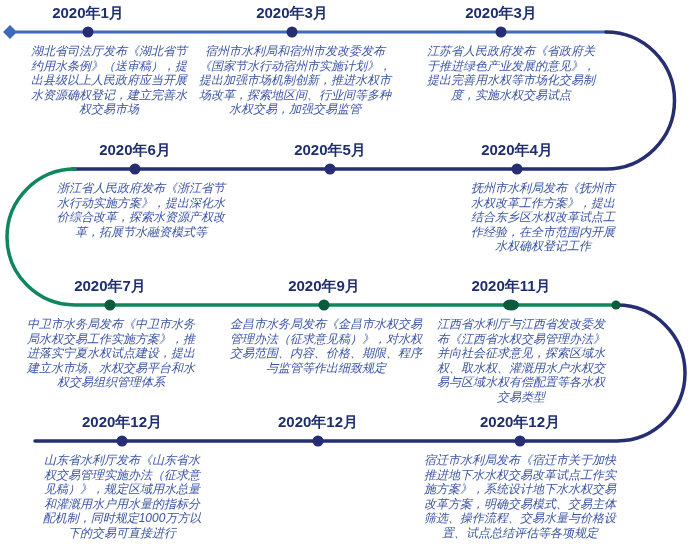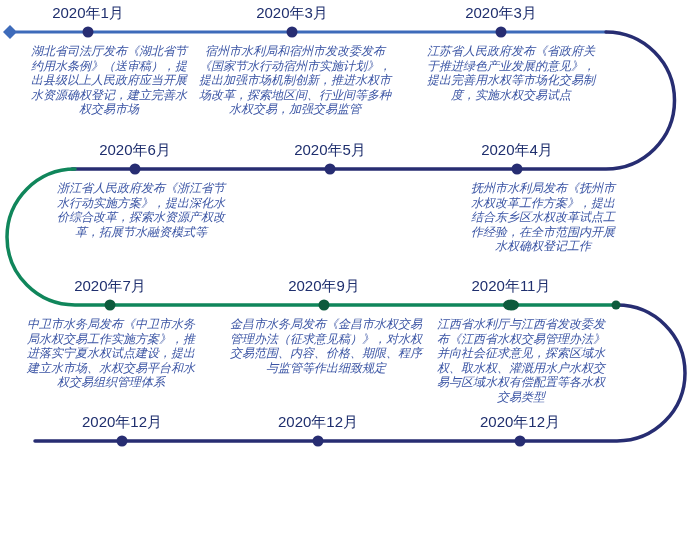--- a/index.html
+++ b/index.html
@@ -3,21 +3,21 @@
 <meta charset="utf-8">
 <style>
   html,body{margin:0;padding:0;background:#ffffff;}
   .stage{
     position:relative;width:693px;height:551px;overflow:hidden;background:#ffffff;
     font-family:"Liberation Sans","DejaVu Sans",sans-serif;
   }
   .stage svg{position:absolute;left:0;top:0;}
   .date{
     position:absolute;transform:translateX(-50%);
-    font-size:15px;font-weight:normal;color:#1F2F6E;white-space:nowrap;letter-spacing:0;
+    font-size:15px;font-weight:bold;color:#1F2F6E;white-space:nowrap;letter-spacing:0;
   }
   .para{
     position:absolute;font-size:12px;line-height:14.6px;text-align:center;color:#3A54A4;font-style:italic;
   }
 </style>
 </head>
 <body>
 
 <div class="stage">
 
@@ -72,14 +72,16 @@
   <div class="para" style="left:196px;top:44px;width:198px">宿州市水利局和宿州市发改委发布《国家节水行动宿州市实施计划》，提出加强市场机制创新，推进水权市场改革，探索地区间、行业间等多种水权交易，加强交易监管</div>
   <div class="para" style="left:54px;top:181px;width:174px">浙江省人民政府发布《浙江省节水行动实施方案》，提出深化水价综合改革，探索水资源产权改革，拓展节水融资模式等</div>
 
   <div class="para" style="left:424px;top:44px;width:174px">江苏省人民政府发布《省政府关于推进绿色产业发展的意见》，提出完善用水权等市场化交易制度，实施水权交易试点</div>
   <div class="para" style="left:467px;top:181px;width:152px">抚州市水利局发布《抚州市水权改革工作方案》，提出结合东乡区水权改革试点工作经验，在全市范围内开展水权确权登记工作</div>
 
   <div class="para" style="left:24px;top:317px;width:174px">中卫市水务局发布《中卫市水务局水权交易工作实施方案》，推进落实宁夏水权试点建设，提出建立水市场、水权交易平台和水权交易组织管理体系</div>
   <div class="para" style="left:227px;top:317px;width:198px">金昌市水务局发布《金昌市水权交易管理办法（征求意见稿）》，对水权交易范围、内容、价格、期限、程序与监管等作出细致规定</div>
   <div class="para" style="left:434px;top:317px;width:174px">江西省水利厅与江西省发改委发布《江西省水权交易管理办法》并向社会征求意见，探索区域水权、取水权、灌溉用水户水权交易与区域水权有偿配置等各水权交易类型</div>
 
+  <div class="para" style="left:41px;top:453px;width:162px">山东省水利厅发布《山东省水权交易管理实施办法（征求意见稿）》，规定区域用水总量和灌溉用水户用水量的指标分配机制，同时规定1000万方以下的交易可直接进行</div>
+  <div class="para" style="left:421px;top:453px;width:198px">宿迁市水利局发布《宿迁市关于加快推进地下水水权交易改革试点工作实施方案》，系统设计地下水水权交易改革方案，明确交易模式、交易主体筛选、操作流程、交易水量与价格设置、试点总结评估等各项规定</div>
 
 </div>
 
 </body></html>

